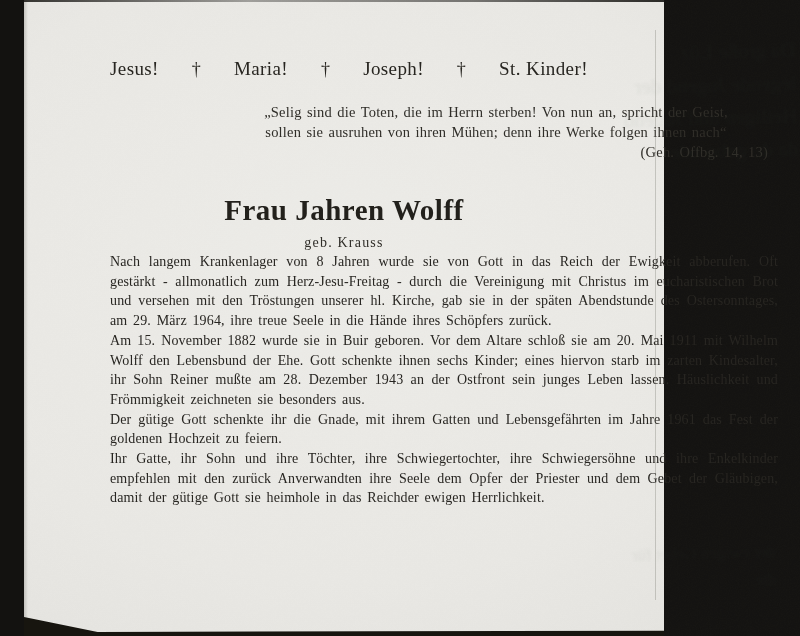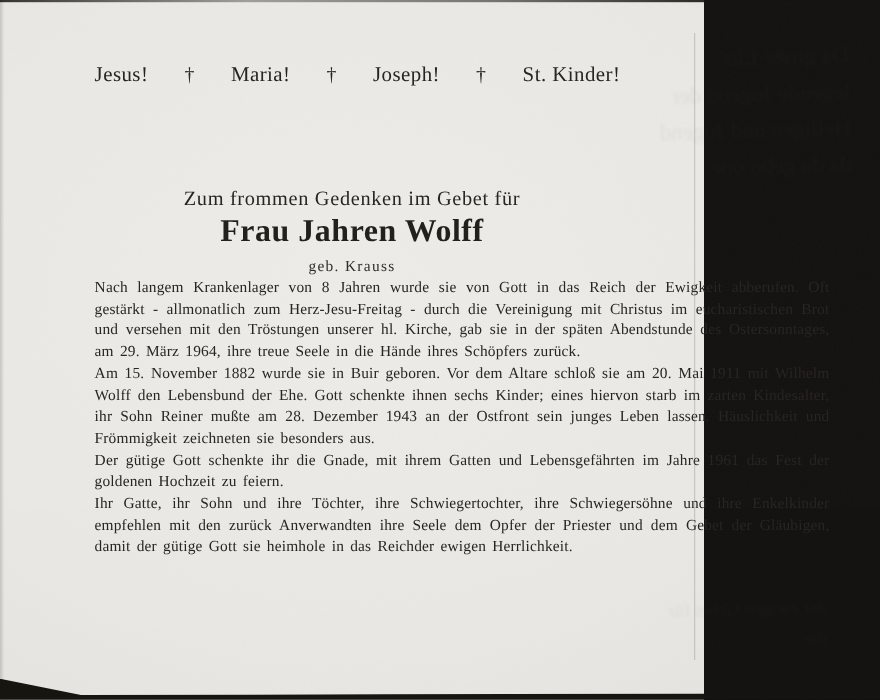--- a/index.html
+++ b/index.html
@@ -1,20 +1,20 @@
 <!DOCTYPE html>
 <html><head>
 <meta charset="utf-8">
 <style>
   html,body{margin:0;padding:0;}
   body{
     width:800px;height:636px;overflow:hidden;background:#131210;
     font-family:"Liberation Serif","DejaVu Serif",serif;
   }
-  .scan{position:relative;width:640px;height:636px;}
+  .scan{position:relative;width:640px;height:636px;margin-left:24px;}
   .paper{
     position:absolute;inset:0;
     background:radial-gradient(ellipse 120% 90% at 50% 42%, #edece8 0%, #e9e8e4 55%, #e3e2de 88%, #deddd9 100%);
     color:#2a2823;
   }
   
   .invocation{
     position:absolute;top:58px;left:86px;right:76px;
     display:flex;justify-content:space-between;align-items:baseline;
     font-size:19px;letter-spacing:.4px;color:#26241f;
@@ -82,22 +82,26 @@
     <div class="invocation">
       <span>Jesus!</span>
       <span class="cross">†</span>
       <span>Maria!</span>
       <span class="cross">†</span>
       <span>Joseph!</span>
       <span class="cross">†</span>
       <span>St. Kinder!</span>
     </div>
 
+    <div class="quote">
+      <div>„Selig sind die Toten, die im Herrn sterben! Von nun an, spricht der Geist,</div>
+      <div>sollen sie ausruhen von ihren Mühen; denn ihre Werke folgen ihnen nach“</div>
+      <div class="cite">(Geh. Offbg. 14, 13)</div>
+    </div>
 
-    <div class="dedication">Zum frommen Gedenken im Gebet für</div>
 
     <h1 class="name">Frau Jahren Wolff</h1>
 
     <div class="maiden">geb. Krauss</div>
 
     <div class="obituary">
       <p>Nach langem Krankenlager von 8 Jahren wurde sie von Gott in das Reich der Ewigkeit abberufen. Oft gestärkt - allmonatlich zum Herz-Jesu-Freitag - durch die Vereinigung mit Christus im eucharistischen Brot und versehen mit den Tröstungen unserer hl. Kirche, gab sie in der späten Abendstunde des Ostersonntages, am 29. März 1964, ihre treue Seele in die Hände ihres Schöpfers zurück.</p>
       <p>Am 15. November 1882 wurde sie in Buir geboren. Vor dem Altare schloß sie am 20. Mai 1911 mit Wilhelm Wolff den Lebensbund der Ehe. Gott schenkte ihnen sechs Kinder; eines hiervon starb im zarten Kindesalter, ihr Sohn Reiner mußte am 28. Dezember 1943 an der Ostfront sein junges Leben lassen. Häuslichkeit und Frömmigkeit zeichneten sie besonders aus.</p>
       <p>Der gütige Gott schenkte ihr die Gnade, mit ihrem Gatten und Lebensgefährten im Jahre 1961 das Fest der goldenen Hochzeit zu feiern.</p>
       <p>Ihr Gatte, ihr Sohn und ihre Töchter, ihre Schwiegertochter, ihre Schwiegersöhne und ihre Enkelkinder empfehlen mit den zurück Anverwandten ihre Seele dem Opfer der Priester und dem Gebet der Gläubigen, damit der gütige Gott sie heimhole in das Reichder ewigen Herrlichkeit.</p>

